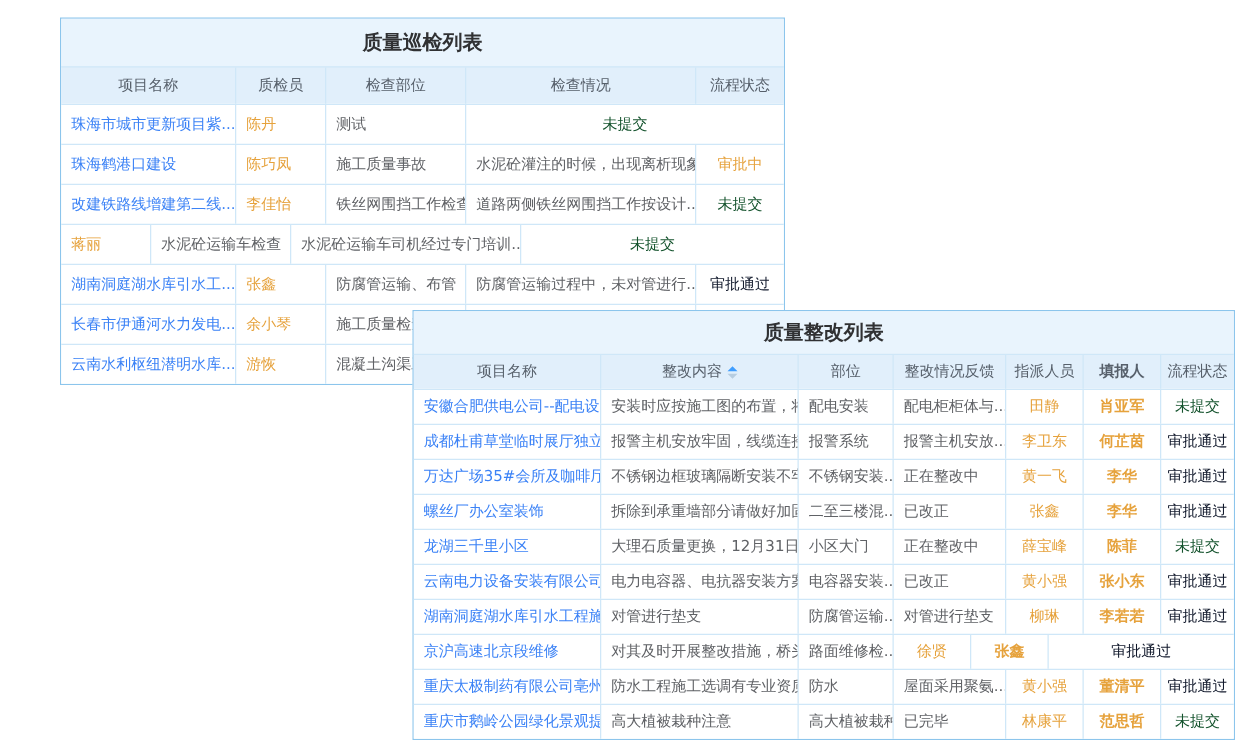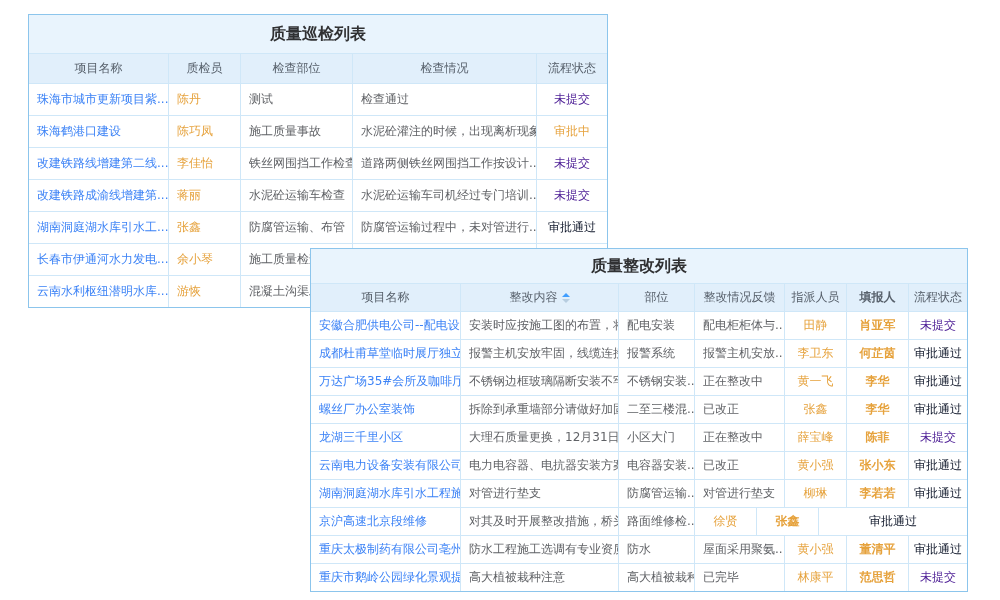--- a/index.html
+++ b/index.html
@@ -7,20 +7,21 @@
   body {
     position:relative;
     background:#ffffff;
     font-family:"DejaVu Sans","Liberation Sans",sans-serif;
     overflow:hidden;
   }
   .panel {
     position:absolute;
     background:#ffffff;
     border:1px solid #8cc5ec;
+    margin-left:20px;
   }
   .panel-1 { left:28px; top:14px; width:580px; z-index:1; }
   .panel-2 { left:310px; top:248px; width:658px; z-index:2; }
   .panel-title {
     text-align:center; font-size:16px; font-weight:bold; color:#303133;
     background:#e9f4fd;
   }
   .panel-1 .panel-title { height:38px; line-height:38px; }
   .panel-2 .panel-title { height:34px; line-height:34px; }
   .tr { display:flex; border-top:1px solid #cfe7f8; background:#fff; }
@@ -38,21 +39,21 @@
   
   .ca{width:140px}.cb{width:72px}.cc{width:112px}.cd{width:184px}
   .ce{width:70px; flex:1; border-right:none; justify-content:center;}
   
   .k1{width:150px}.k2{width:158px}.k3{width:76px}.k4{width:90px}
   .k5{width:62px; justify-content:center;}
   .k6{width:62px; justify-content:center;font-weight:bold;}
   .k7{width:58px; flex:1; border-right:none; justify-content:center;}
   .link { color:#3b82f6; cursor:pointer; }
   .person { color:#e6a23c; }
-  .pending { color:#4c1d95; }
+  .pending { color:#14532d; }
   .review { color:#e6a23c; }
   .approved { color:#0f172a; }
   .sort-caret { display:inline-flex; flex-direction:column; margin-left:4px; cursor:pointer; }
   .caret-up { width:0; height:0; border:4px solid transparent; border-bottom-color:#409eff; margin-bottom:2px; }
   .caret-down { width:0; height:0; border:4px solid transparent; border-top-color:#b7cde0; }
 </style>
 </head>
 <body>
 
 <div class="panel panel-1">
@@ -63,39 +64,37 @@
     <div class="th cb">质检员</div>
     <div class="th cc">检查部位</div>
     <div class="th cd">检查情况</div>
     <div class="th ce">流程状态</div>
   </div>
 
   <div class="tr">
     <div class="td ca link">珠海市城市更新项目紫...</div>
     <div class="td cb person">陈丹</div>
     <div class="td cc">测试</div>
-    <div class="td cd">检查通过</div>
     <div class="td ce pending">未提交</div>
   </div>
   <div class="tr">
     <div class="td ca link">珠海鹤港口建设</div>
     <div class="td cb person">陈巧凤</div>
     <div class="td cc">施工质量事故</div>
     <div class="td cd">水泥砼灌注的时候，出现离析现象</div>
     <div class="td ce review">审批中</div>
   </div>
   <div class="tr">
     <div class="td ca link">改建铁路线增建第二线...</div>
     <div class="td cb person">李佳怡</div>
     <div class="td cc">铁丝网围挡工作检查</div>
     <div class="td cd">道路两侧铁丝网围挡工作按设计...</div>
     <div class="td ce pending">未提交</div>
   </div>
   <div class="tr">
-    <div class="td ca link">改建铁路成渝线增建第...</div>
     <div class="td cb person">蒋丽</div>
     <div class="td cc">水泥砼运输车检查</div>
     <div class="td cd">水泥砼运输车司机经过专门培训...</div>
     <div class="td ce pending">未提交</div>
   </div>
   <div class="tr">
     <div class="td ca link">湖南洞庭湖水库引水工...</div>
     <div class="td cb person">张鑫</div>
     <div class="td cc">防腐管运输、布管</div>
     <div class="td cd">防腐管运输过程中，未对管进行...</div>

